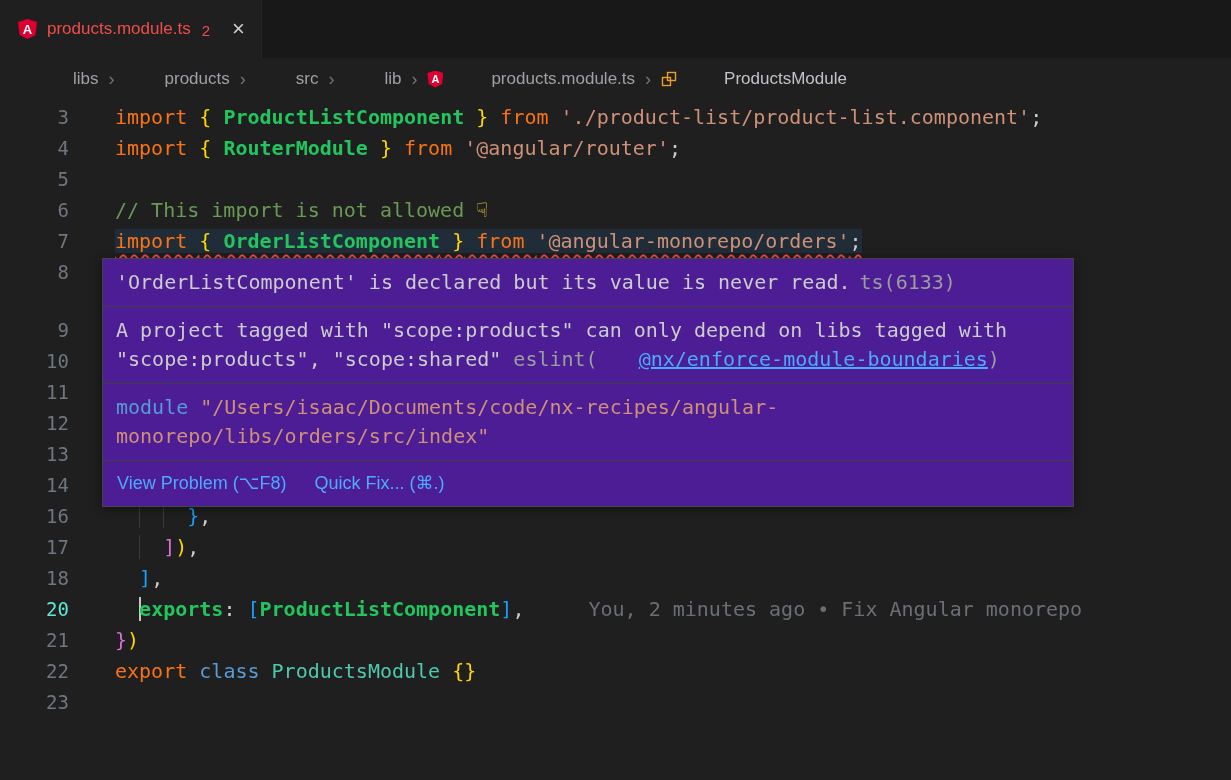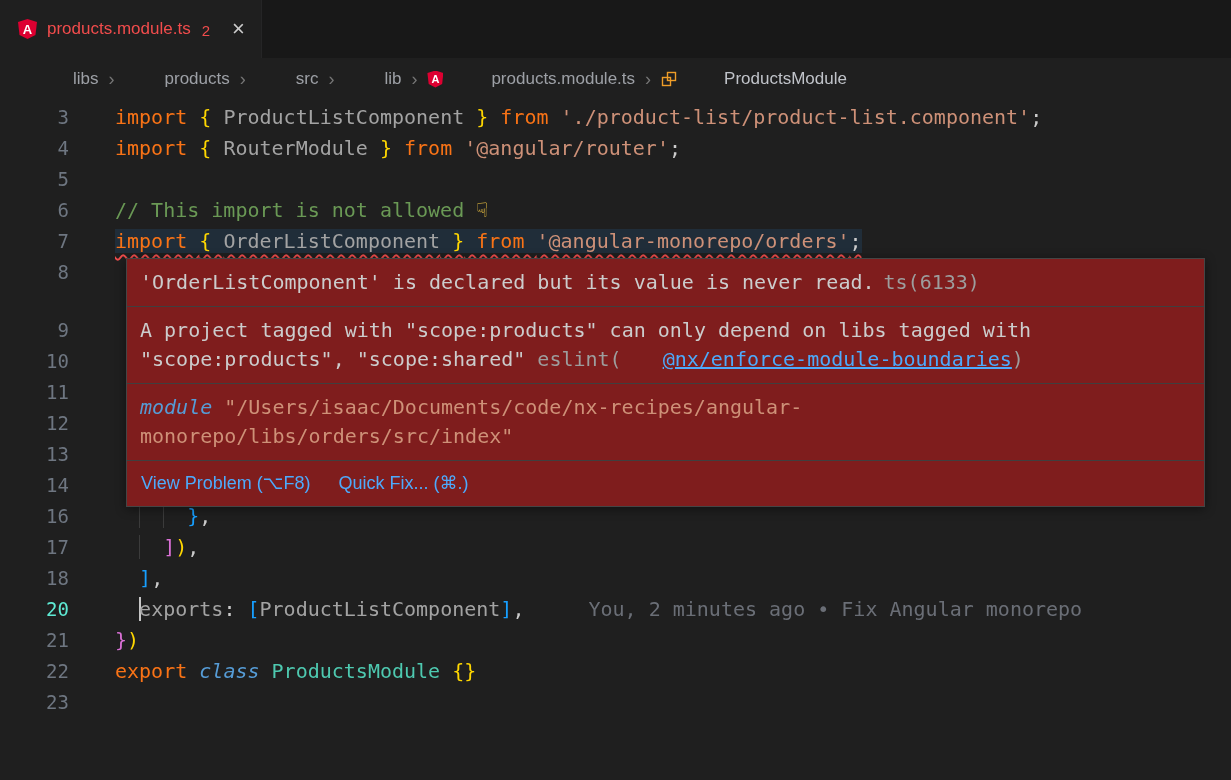--- a/index.html
+++ b/index.html
@@ -47,22 +47,22 @@
   .line { display:flex; height:31px; white-space:pre; }
   .line.gap { margin-top:27px; }
   .gutter {
     width:69px; flex:none; text-align:right; color:#6e7681; font-size:19px;
     user-select:none;
   }
   .gutter.active { color:#5eead4; }
   .code { padding-left:46px; }
 
   .tk-kw   { color:#f97316; }
-  .tk-kw2  { color:#569cd6;font-style:italic; }
-  .tk-ident{ color:#a3a3a3; }
+  .tk-kw2  { color:#569cd6; }
+  .tk-ident{ color:#22c55e;font-weight:bold; }
   .tk-cls  { color:#4ec9b0; }
   .tk-str  { color:#ce9178; }
   .tk-cmt  { color:#6a9955; }
   .tk-b1   { color:#ffd700; }
   .tk-b2   { color:#da70d6; }
   .tk-b3   { color:#179fff; }
   .tk-pun  { color:#cccccc; }
   .tk-ws   { color:#cccccc; }
   .tk-emoji{ color:#f5c842; }
   .tk-ig   { box-shadow:inset 1px 0 0 #3b3b3b; }
@@ -76,22 +76,22 @@
     text-decoration:underline wavy #f14c4c;
     text-decoration-thickness:1.5px;
     text-underline-offset:6px;
     text-decoration-skip-ink:none;
   }
 
   .blame { color:rgba(132,138,148,0.75); margin-left:64px; }
 
   
   .hover {
-    position:absolute; left:126px; top:258px; width:1079px;
-    background:#7f1d1d; border:1px solid #454545;
+    position:absolute; left:102px; top:258px; width:972px;
+    background:#4c1d95; border:1px solid #454545;
     box-shadow:0 2px 10px rgba(0,0,0,0.45);
     font-family:"DejaVu Sans Mono","Liberation Mono",monospace;
     font-size:20px; line-height:29px; color:#cccccc; z-index:10;
   }
   .hv-row { padding:9px 13px; border-bottom:1px solid #3f3f3f; }
   .hv-dim { color:#9d9d9d; }
   .hv-code-ref { margin-left:9px; }
   .hv-link { color:#4daafc; text-decoration:underline; cursor:pointer;margin-left:41px; }
   .hv-codeblock .tk-kw2 { margin-right:12px; }
   .hv-actions {

